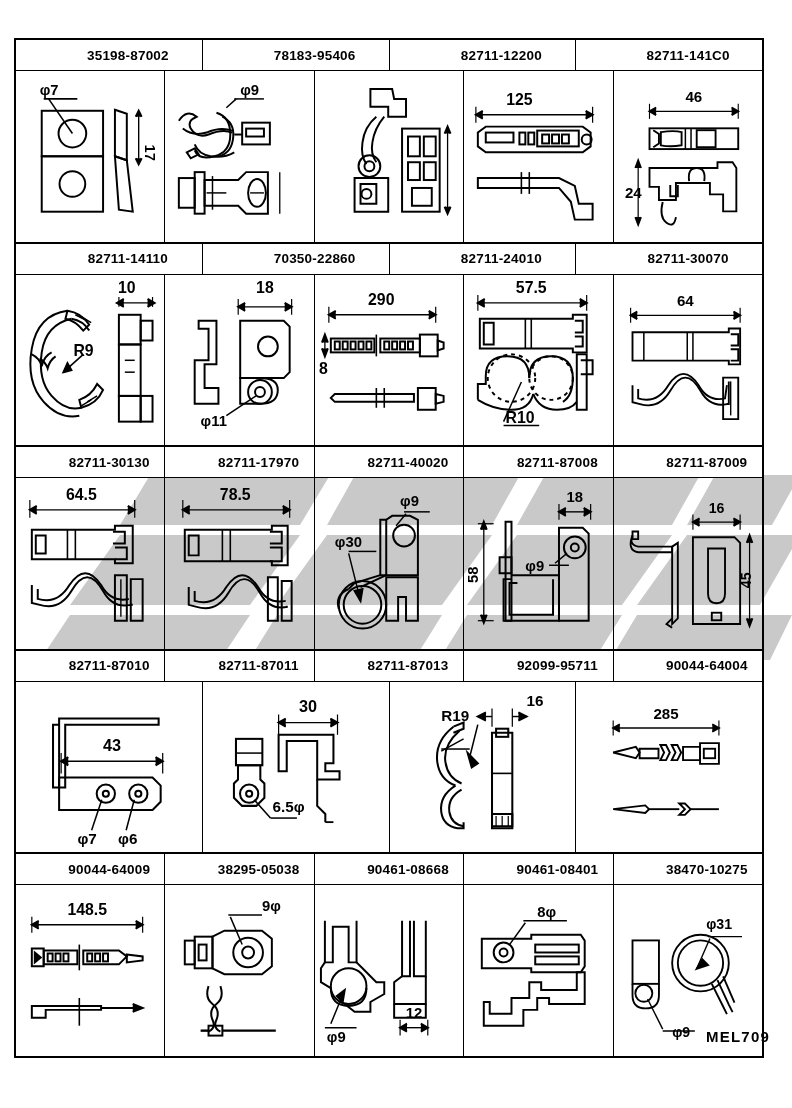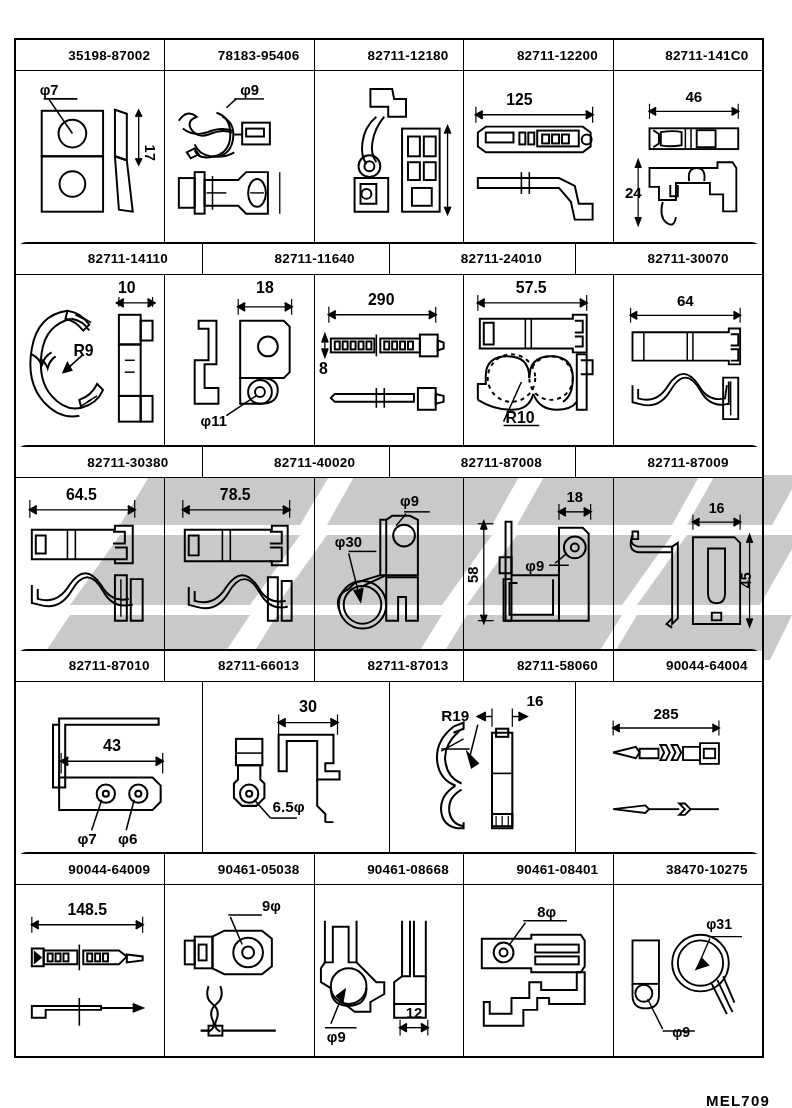--- a/index.html
+++ b/index.html
@@ -18,41 +18,41 @@
   
   #sheet{
     position:absolute; left:14px; top:38px;
     width:750px; height:1020px;
     border:2px solid #000; box-sizing:border-box;
     z-index:2;
     display:flex; flex-direction:column;
     background:transparent;
   }
   .row{display:flex; flex-direction:column; flex:1 1 0; min-height:0;}
-  .row + .row{border-top:2px solid #000;border-radius:11px;}
+  .row + .row{border-top:2px solid #000;}
   .hdr-row{display:flex; height:30px; flex:0 0 30px;}
   .hdr-cell{
     flex:1 1 0; border-right:1.5px solid #000;
     display:flex; align-items:center; justify-content:center;
     font-size:13.5px; font-weight:bold; letter-spacing:.2px;
     background:#fff;
     padding-left:38px;
   }
   .hdr-cell:last-child{border-right:none;}
   .body-row{display:flex; flex:1 1 0; border-top:1.5px solid #000; min-height:0;}
   .cell{
     flex:1 1 0; border-right:1.5px solid #000; position:relative;
     overflow:hidden;
   }
   .cell:last-child{border-right:none;margin-top:12px;}
   .cell svg{position:absolute;left:0;top:0;width:100%;height:100%;display:block;}
 
   
   #footer{
-    position:absolute; right:22px; top:1092px;
+    position:absolute; right:22px; top:1028px;
     font-size:15px; font-weight:bold; letter-spacing:1.2px;
     z-index:3;
   }
   .dim{font-family:"Liberation Sans",sans-serif;font-weight:bold;}
 </style>
 </head>
 <body>
 
 <div id="watermark">
   <svg viewBox="0 0 792 205" width="792" height="205" xmlns="http://www.w3.org/2000/svg">
@@ -73,21 +73,20 @@
     </g>
   </svg>
 </div>
 
 <div id="sheet">
 
   <div class="row">
     <div class="hdr-row">
       <div class="hdr-cell">35198-87002</div>
       <div class="hdr-cell">78183-95406</div>
-      <div class="hdr-cell">82711-12180</div>
       <div class="hdr-cell">82711-12200</div>
       <div class="hdr-cell">82711-141C0</div>
     </div>
     <div class="body-row">
 
       <div class="cell">
         <svg viewBox="0 0 150 168" preserveAspectRatio="xMidYMid meet">
           <g fill="none" stroke="#000" stroke-width="2">
             <rect x="26" y="38" width="62" height="46"></rect>
             <rect x="26" y="84" width="62" height="56"></rect>
@@ -209,21 +208,21 @@
           <text class="dim" x="8" y="122" font-size="16">24</text>
         </svg>
       </div>
 
     </div>
   </div>
 
   <div class="row">
     <div class="hdr-row">
       <div class="hdr-cell">82711-14110</div>
-      <div class="hdr-cell">82711-11640</div>
+      <div class="hdr-cell">70350-22860</div>
       <div class="hdr-cell">82711-24010</div>
       <div class="hdr-cell">82711-30070</div>
     </div>
     <div class="body-row">
 
       <div class="cell">
         <svg viewBox="0 0 150 168" preserveAspectRatio="xMidYMid meet">
           <g fill="none" stroke="#000" stroke-width="2">
             <path d="M52 34 q-30 4 -36 38 q-6 34 12 54 q16 18 36 14"></path>
             <path d="M56 42 q-26 6 -30 34 q-4 28 10 44 q14 16 30 12"></path>
@@ -366,21 +365,22 @@
           </g>
           <text class="dim" x="72" y="20" font-size="16" text-anchor="middle">64</text>
         </svg>
       </div>
 
     </div>
   </div>
 
   <div class="row">
     <div class="hdr-row">
-      <div class="hdr-cell">82711-30380</div>
+      <div class="hdr-cell">82711-30130</div>
+      <div class="hdr-cell">82711-17970</div>
       <div class="hdr-cell">82711-40020</div>
       <div class="hdr-cell">82711-87008</div>
       <div class="hdr-cell">82711-87009</div>
     </div>
     <div class="body-row">
 
       <div class="cell">
         <svg viewBox="0 0 150 168" preserveAspectRatio="xMidYMid meet">
           <g fill="none" stroke="#000" stroke-width="2">
             <line x1="16" y1="30" x2="118" y2="30" stroke-width="1.4"></line>
@@ -504,23 +504,23 @@
           <text class="dim" x="141" y="104" font-size="15" transform="rotate(-90 141 104)">45</text>
         </svg>
       </div>
 
     </div>
   </div>
 
   <div class="row">
     <div class="hdr-row">
       <div class="hdr-cell">82711-87010</div>
-      <div class="hdr-cell">82711-66013</div>
+      <div class="hdr-cell">82711-87011</div>
       <div class="hdr-cell">82711-87013</div>
-      <div class="hdr-cell">82711-58060</div>
+      <div class="hdr-cell">92099-95711</div>
       <div class="hdr-cell">90044-64004</div>
     </div>
     <div class="body-row">
 
 
       <div class="cell">
         <svg viewBox="0 0 150 168" preserveAspectRatio="xMidYMid meet">
           <g fill="none" stroke="#000" stroke-width="2">
             <path d="M26 36 L124 36 L124 42 L32 42 L32 104 L26 104 Z"></path>
             <path d="M26 42 L20 42 L20 104 L26 104"></path>
@@ -622,21 +622,21 @@
           <text class="dim" x="72" y="26" font-size="16" text-anchor="middle">285</text>
         </svg>
       </div>
 
     </div>
   </div>
 
   <div class="row">
     <div class="hdr-row">
       <div class="hdr-cell">90044-64009</div>
-      <div class="hdr-cell">90461-05038</div>
+      <div class="hdr-cell">38295-05038</div>
       <div class="hdr-cell">90461-08668</div>
       <div class="hdr-cell">90461-08401</div>
       <div class="hdr-cell">38470-10275</div>
     </div>
     <div class="body-row">
 
       <div class="cell">
         <svg viewBox="0 0 150 168" preserveAspectRatio="xMidYMid meet">
           <g fill="none" stroke="#000" stroke-width="2">
             <line x1="18" y1="38" x2="126" y2="38" stroke-width="1.4"></line>

